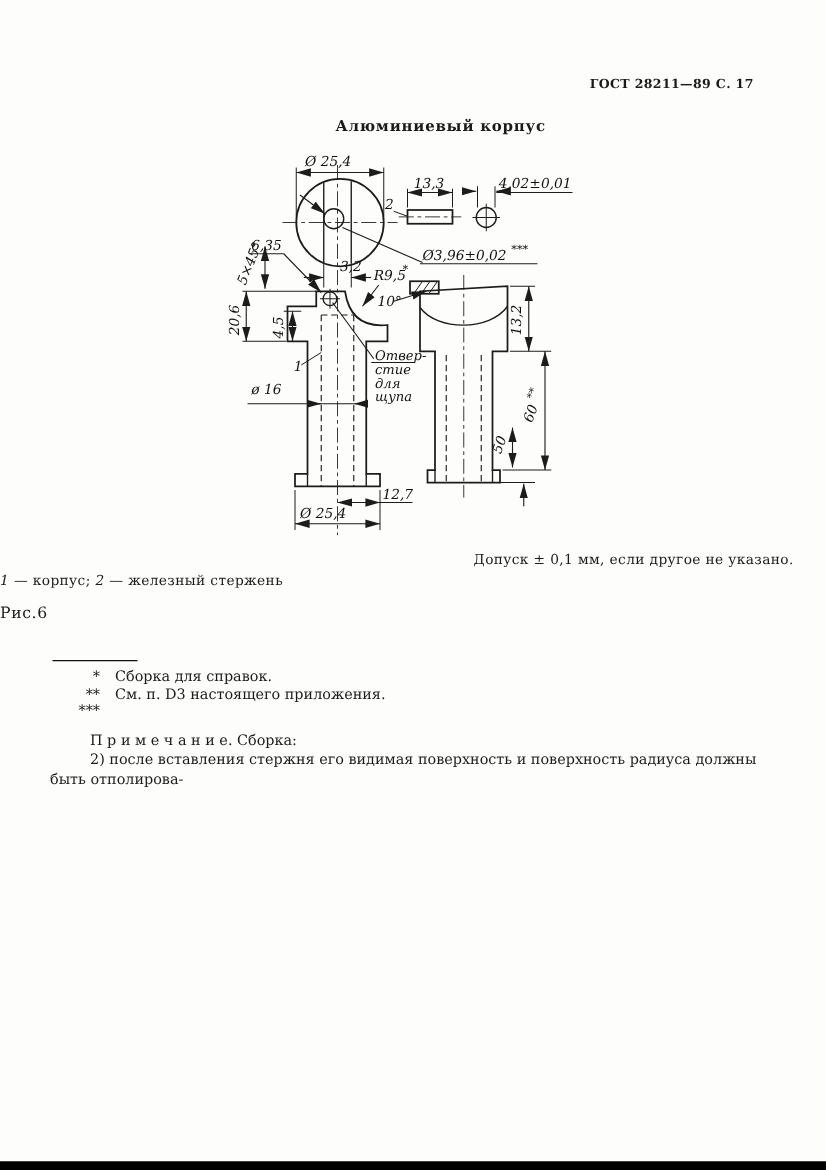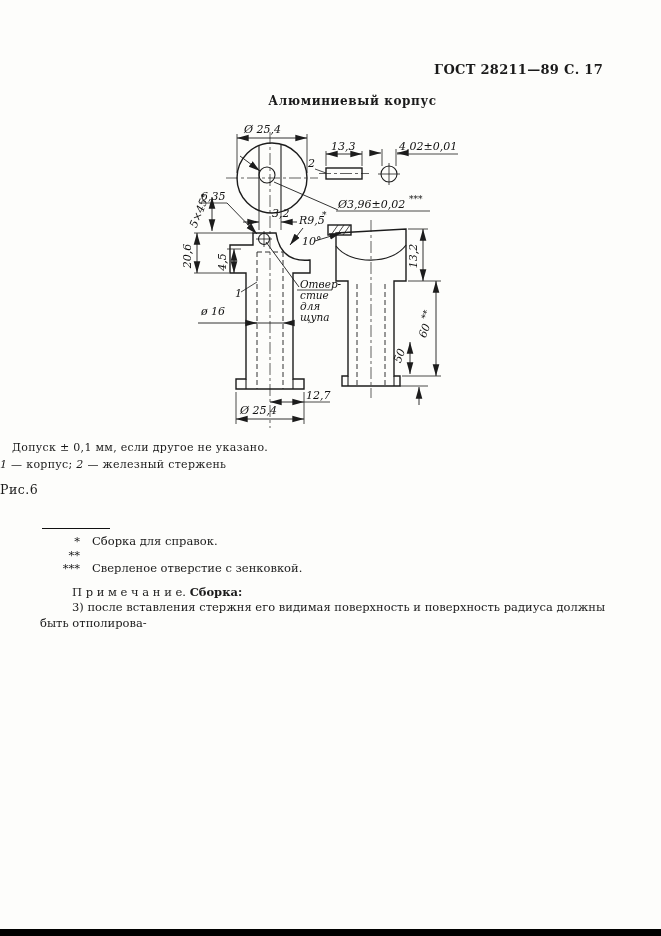--- a/index.html
+++ b/index.html
@@ -1,31 +1,31 @@
 <!DOCTYPE html>
 <html><head>
 <meta charset="utf-8">
 <style>
   html,body{margin:0;padding:0;background:#e8e8e8;}
   .page{position:relative;width:661px;height:936px;background:#fdfdfb;overflow:hidden;
         font-family:"DejaVu Serif","Liberation Serif",serif;color:#1a1a1a;}
   .abs{position:absolute;}
-  .header{top:62px;right:58px;font-size:13px;font-weight:bold;letter-spacing:.3px;}
+  .header{top:62px;right:58px;font-size:10px;font-weight:bold;letter-spacing:.3px;}
   .title{top:94px;left:0;width:633px;text-align:center;font-size:12px;font-weight:bold;letter-spacing:.6px;margin-left:36px;}
-  .cap1{top:441px;left:12px;width:633px;text-align:left;font-size:11px;letter-spacing:.3px;}
+  .cap1{top:441px;left:2px;width:633px;text-align:right;font-size:11px;letter-spacing:.3px;}
   .cap2{top:458px;left:0;width:633px;font-size:11px;letter-spacing:.3px;}
   .fig{top:482px;left:0;width:633px;text-align:left;font-size:12.5px;letter-spacing:.5px;}
   .fn-rule{top:528px;left:42px;width:68px;border-top:1.5px solid #111;height:0;}
   .footnotes{top:535px;left:28px;font-size:11.5px;line-height:13.6px;}
   .fn-row{display:flex;}
   .fn-marker{width:52px;text-align:right;flex:none;}
   .fn-text{margin-left:12px;}
   .notes{top:585px;left:40px;width:586px;font-size:11.5px;line-height:15.3px;}
   .indent{text-indent:32px;}
-  .notes b{font-weight:bold;text-align:right;}
+  .notes b{font-weight:normal;text-align:right;}
   .bottom-bar{left:0;right:0;bottom:0;height:7px;background:#000;}
   svg{position:absolute;left:0;top:0;}
   .outline{stroke:#1c1c1c;stroke-width:1.4;fill:none;stroke-linejoin:miter;}
   .med{stroke:#1c1c1c;stroke-width:1.1;fill:none;}
   .dim{stroke:#1c1c1c;stroke-width:.9;fill:none;}
   .thin{stroke:#1c1c1c;stroke-width:.8;fill:none;}
   .hid{stroke:#1c1c1c;stroke-width:.9;fill:none;stroke-dasharray:5 3;}
   .cl{stroke:#1c1c1c;stroke-width:.7;fill:none;stroke-dasharray:12 3 3 3;}
   .lbl{font-family:"DejaVu Serif","Liberation Serif",serif;font-style:italic;font-size:11px;fill:#111;}
   .lbl2{font-family:"DejaVu Serif","Liberation Serif",serif;font-style:italic;font-size:10.5px;fill:#111;}
@@ -179,26 +179,26 @@
   <div class="abs fig">Рис.6</div>
 
   <div class="abs fn-rule"></div>
   <div class="abs footnotes">
     <div class="fn-row">
       <span class="fn-marker">*</span>
       <span class="fn-text">Сборка для справок.</span>
     </div>
     <div class="fn-row">
       <span class="fn-marker">**</span>
+      <span class="fn-text">См. п. D3 настоящего приложения.</span>
     </div>
     <div class="fn-row">
       <span class="fn-marker">***</span>
-      <span class="fn-text">Сверленое отверстие с зенковкой.</span>
     </div>
   </div>
 
   <div class="abs notes">
     <div class="indent"><span>П р и м е ч а н и е.</span> <b>Сборка:</b></div>
-    <div class="indent">3)  после вставления стержня его видимая поверхность и поверхность радиуса должны быть отполирова-</div>
+    <div class="indent">2)  после вставления стержня его видимая поверхность и поверхность радиуса должны быть отполирова-</div>
   </div>
 
   <div class="abs bottom-bar"></div>
 </div>
 
 </body></html>

